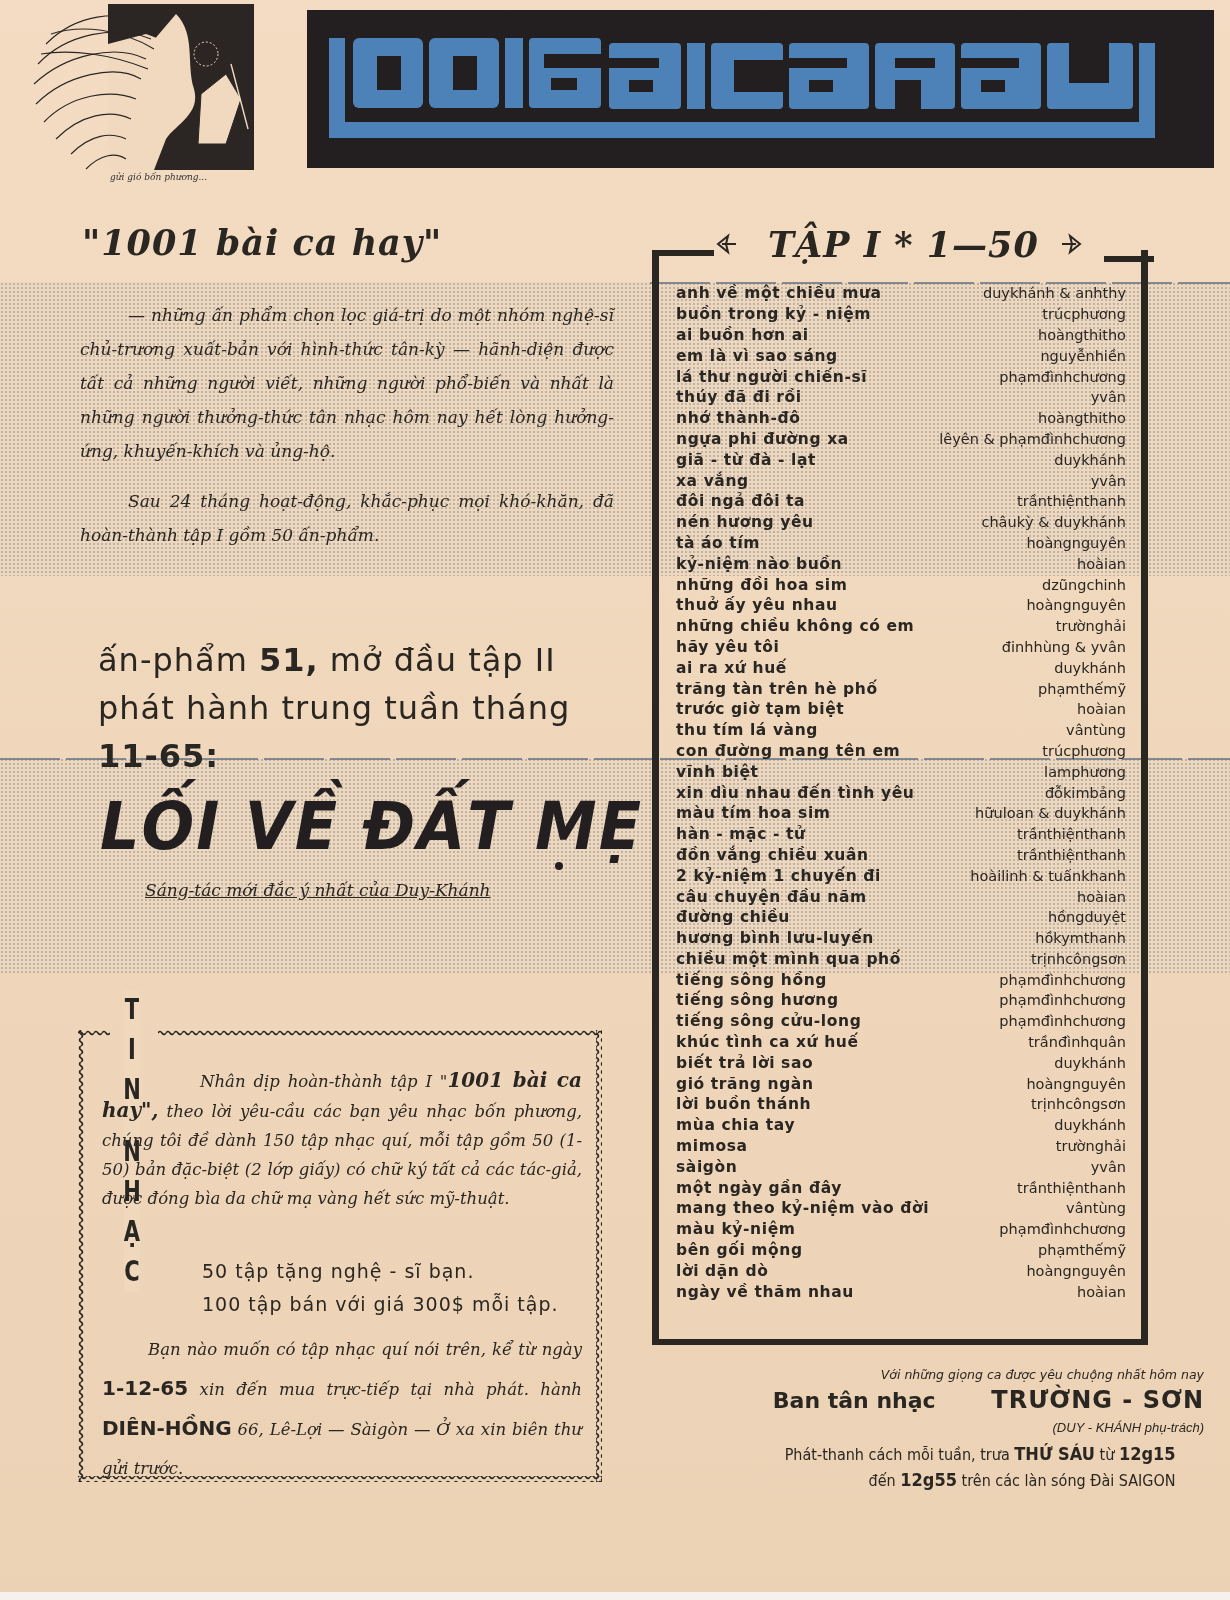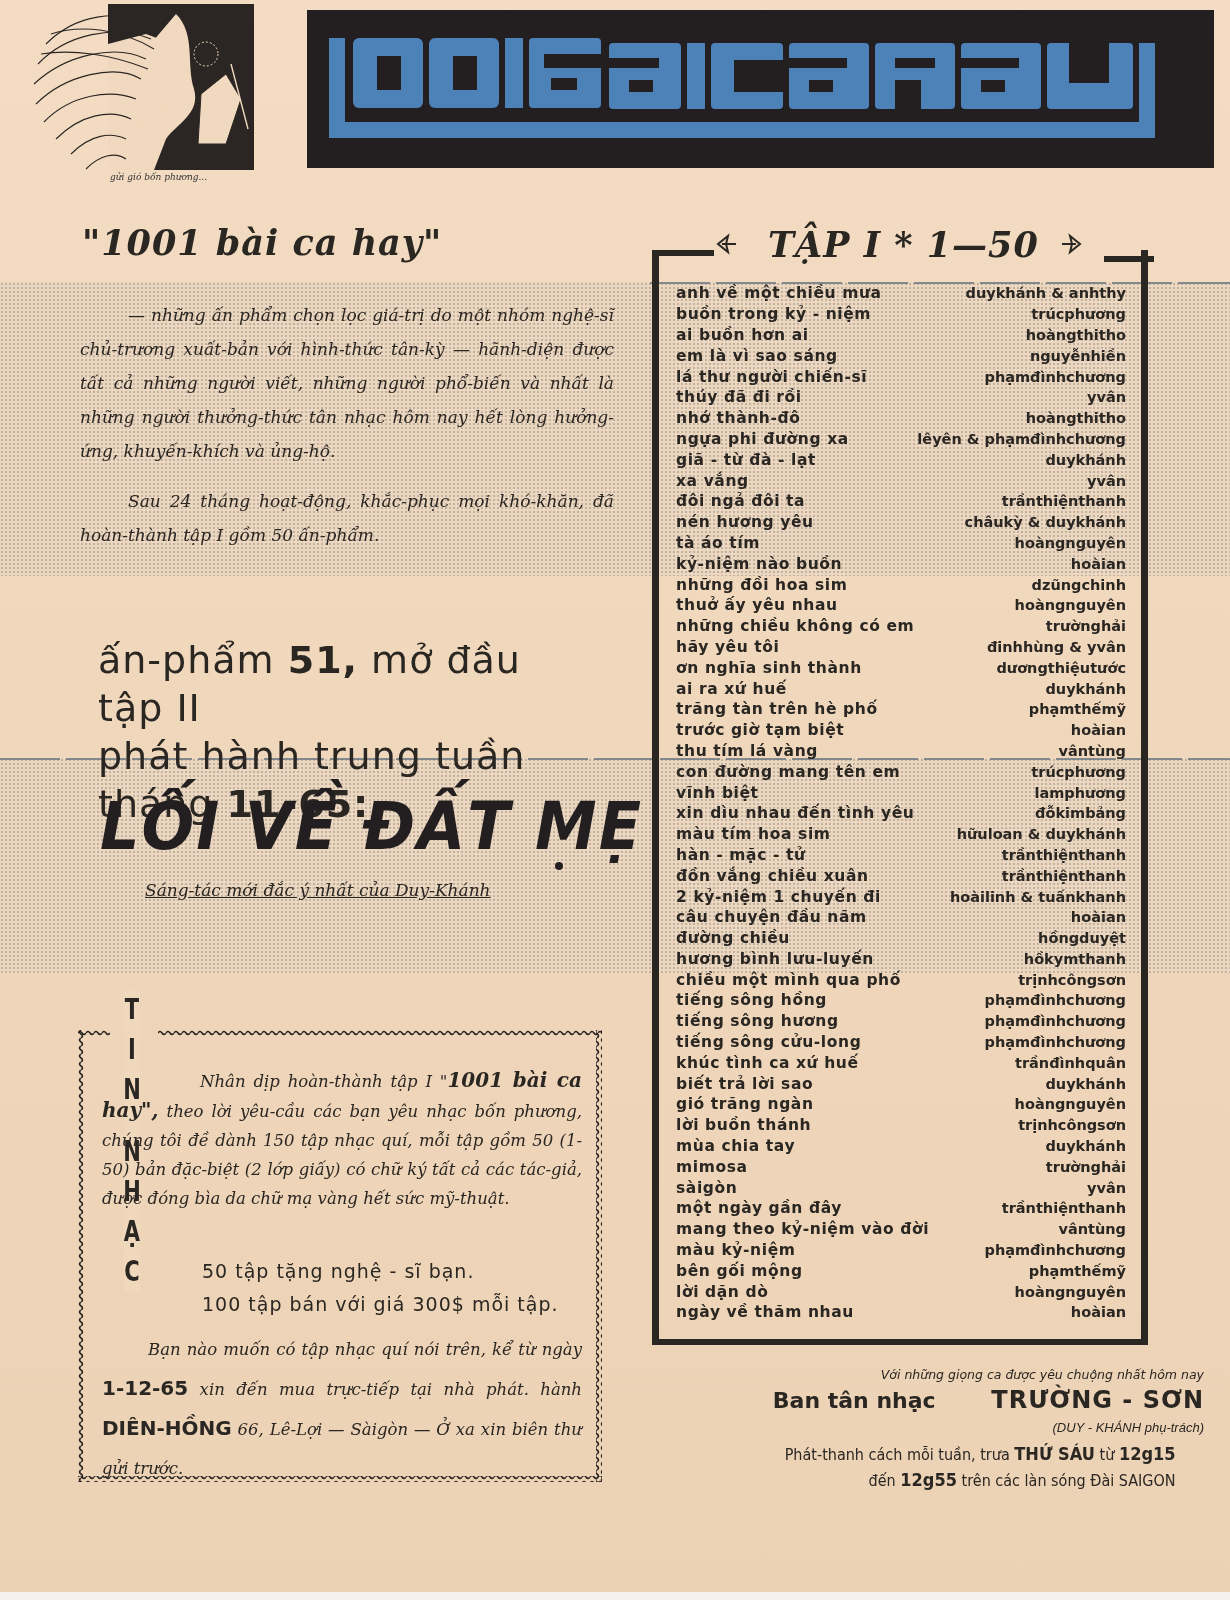--- a/index.html
+++ b/index.html
@@ -29,21 +29,21 @@
   .illustration-caption { position: absolute; left: 110px; top: 172px; font-style: italic; font-size: 9px; color: #333; }
 
   
   .logo-box { position: absolute; left: 307px; top: 10px; width: 907px; height: 158px; background: #231f20; }
   .logo-text { position: absolute; left: 22px; top: 28px; width: 860px; height: 100px; }
 
   
   .headline { position: absolute; left: 82px; top: 222px; font-size: 35px; font-weight: bold; font-style: italic; letter-spacing: 1px; }
   .intro { position: absolute; left: 80px; top: 298px; width: 534px; font-size: 17px; font-style: italic; line-height: 34px; text-align: justify; }
   .intro p { margin: 0 0 16px 0; text-indent: 48px; }
-  .announce { position: absolute; left: 98px; top: 636px; width: 500px; font-family: "DejaVu Sans", sans-serif; font-size: 38px; line-height: 48px; letter-spacing: 1px; }
+  .announce { position: absolute; left: 98px; top: 636px; width: 500px; font-family: "DejaVu Sans", sans-serif; font-size: 32px; line-height: 48px; letter-spacing: 1px; }
   .announce b { font-weight: bold; }
   .feature-title { position: absolute; left: 100px; top: 790px; font-family: "DejaVu Sans", sans-serif; font-weight: 900; font-style: italic; font-size: 62px; letter-spacing: 2px; transform: scaleY(1.05); color: #231f20; }
   .feature-dot { position: absolute; left: 555px; top: 862px; width: 8px; height: 8px; border-radius: 50%; background: #231f20; }
   .feature-sub { position: absolute; left: 145px; top: 880px; font-style: italic; font-size: 17px; text-decoration: underline; }
 
   
   .tin-box { position: absolute; left: 78px; top: 1030px; width: 524px; height: 452px; }
   .tin-box svg.frame { position: absolute; left: 0; top: 0; }
   .tin-vertical { position: absolute; left: 121px; top: 990px; width: 22px; display: flex; flex-direction: column; align-items: center; font-family: "DejaVu Sans", sans-serif; font-weight: bold; font-size: 28px; line-height: 40px; background: #f0d8bd; transform: scaleX(.75); }
   .tin-body { position: absolute; left: 102px; top: 1066px; width: 480px; font-style: italic; font-size: 16.5px; line-height: 29px; }
@@ -58,21 +58,21 @@
 
   
   .tap-header { position: absolute; left: 650px; top: 222px; width: 505px; height: 40px; }
   .tap-title { position: absolute; left: 716px; top: 224px; font-size: 35px; font-weight: bold; font-style: italic; letter-spacing: 1px; }
   .song-frame { position: absolute; left: 652px; top: 250px; width: 496px; height: 1095px; border-left: 7px solid #2a2622; border-right: 7px solid #2a2622; border-bottom: 6px solid #2a2622; box-sizing: border-box; }
   .frame-top-left { position: absolute; left: 652px; top: 250px; width: 62px; height: 6px; background: #2a2622; }
   .frame-top-right { position: absolute; left: 1104px; top: 256px; width: 50px; height: 6px; background: #2a2622; }
   .song-list { position: absolute; left: 676px; top: 283px; width: 450px; margin: 0; padding: 0; list-style: none; font-family: "DejaVu Sans", sans-serif; }
   .song-row { display: flex; justify-content: space-between; height: 20.8px; align-items: center; }
   .song-title { font-weight: bold; font-size: 15.5px; letter-spacing: .6px; white-space: nowrap; }
-  .song-author { font-size: 14.5px; white-space: nowrap; font-weight: bold; }
+  .song-author { font-size: 14.5px; white-space: nowrap; }
 
   
   .radio-block { position: absolute; left: 636px; top: 1364px; width: 568px; text-align: right; font-family: "DejaVu Sans", sans-serif; }
   .radio-tag { font-style: italic; font-size: 12.5px; line-height: 22px; }
   .radio-band { font-weight: bold; font-size: 22px; line-height: 28px; }
   .radio-band b { font-size: 24px; letter-spacing: 1px; margin-left: 48px; }
   .radio-lead { font-family: Liberation Sans, sans-serif; font-style: italic; font-size: 13px; line-height: 26px; }
   .radio-sched { font-size: 16px; line-height: 25px; transform: scaleX(.9); }
   .radio-sched b { font-size: 18px; }
 </style>
@@ -293,24 +293,20 @@
     </li>
     <li class="song-row">
       <span class="song-title">những chiều không có em</span>
       <span class="song-author">trườnghải</span>
     </li>
     <li class="song-row">
       <span class="song-title">hãy yêu tôi</span>
       <span class="song-author">đinhhùng &amp; yvân</span>
     </li>
     <li class="song-row">
-      <span class="song-title">ơn nghĩa sinh thành</span>
-      <span class="song-author">dươngthiệutước</span>
-    </li>
-    <li class="song-row">
       <span class="song-title">ai ra xứ huế</span>
       <span class="song-author">duykhánh</span>
     </li>
     <li class="song-row">
       <span class="song-title">trăng tàn trên hè phố</span>
       <span class="song-author">phạmthếmỹ</span>
     </li>
     <li class="song-row">
       <span class="song-title">trước giờ tạm biệt</span>
       <span class="song-author">hoàian</span>

